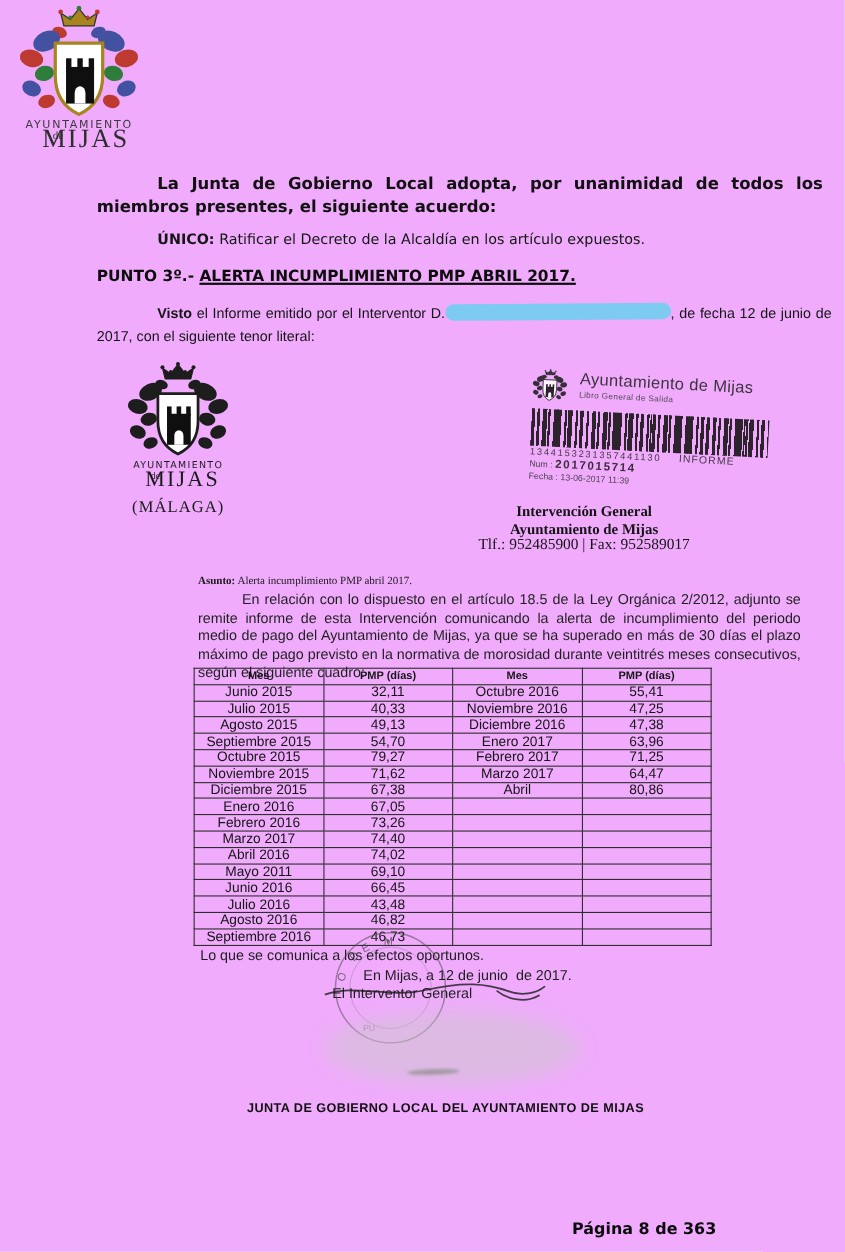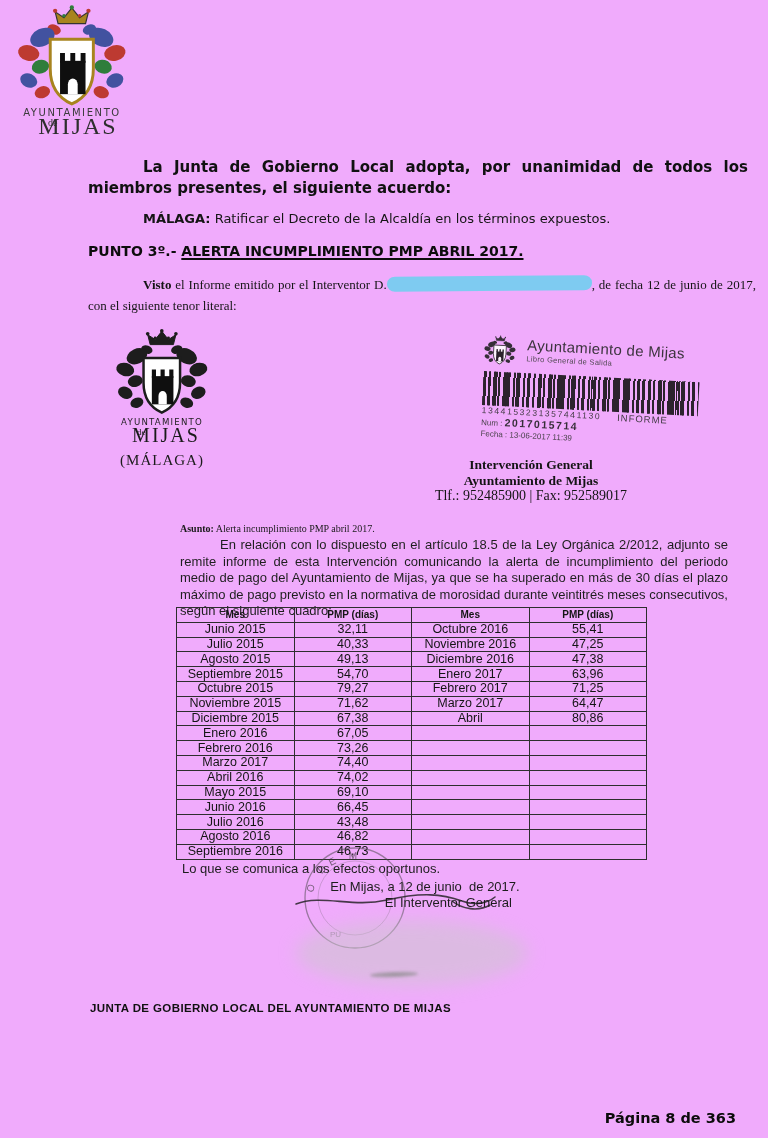--- a/index.html
+++ b/index.html
@@ -21,21 +21,21 @@
   .malaga-caption{margin-top:2px;font-family:"Liberation Serif",serif;font-size:15px;color:#1c1c1c;letter-spacing:1px;}
 
   
   .p-intro{position:absolute;left:88px;top:142px;width:660px;font-family:"DejaVu Sans",sans-serif;
            font-size:15px;font-weight:bold;line-height:21px;text-align:justify;text-indent:55px;color:#111;}
   .p-unico{position:absolute;left:88px;top:198px;width:660px;font-family:"DejaVu Sans",sans-serif;
            font-size:13px;text-indent:55px;color:#151515;}
   .p-punto{position:absolute;left:88px;top:229px;font-family:"DejaVu Sans",sans-serif;
            font-size:14px;font-weight:bold;color:#0d0d0d;}
   .p-punto .u{text-decoration:underline;text-decoration-thickness:2px;text-underline-offset:2px;}
-  .p-visto{position:absolute;left:88px;top:261px;width:668px;font-family:Liberation Serif, serif;
+  .p-visto{position:absolute;left:88px;top:261px;width:668px;font-family:Liberation Sans, sans-serif;
            font-size:13px;line-height:21px;text-align:justify;text-indent:55px;color:#151515;}
   .redaction{display:inline-block;width:205px;height:15px;background:#7ecbf1;border-radius:8px/7px;
              vertical-align:-2px;transform:rotate(-.4deg);}
 
   
   .reg-stamp{position:absolute;left:484px;top:329px;width:236px;transform:rotate(3deg);
              transform-origin:left top;color:#242424;opacity:.88;}
   .reg-head{display:flex;align-items:flex-start;gap:10px;}
   .reg-title{font-size:15px;line-height:16px;margin-top:6px;letter-spacing:.3px;}
   .reg-sub{font-size:7.5px;letter-spacing:.3px;margin-top:1px;color:#3a3a3a;}
@@ -64,34 +64,34 @@
   
   .pmp-table{position:absolute;left:176px;top:607px;width:471px;border-collapse:collapse;
              font-size:12.5px;color:#151515;}
   .pmp-table th,.pmp-table td{border:1px solid #2e2e2e;text-align:center;padding:0 2px;
              height:13.8px;line-height:13px;font-weight:normal;}
   .pmp-table th{font-weight:bold;font-size:10px;}
   .pmp-table col{width:25%;}
 
   .closing{position:absolute;left:182px;top:861px;font-size:13px;color:#1d1d1d;}
   .dateline{position:absolute;left:300px;top:879px;width:250px;text-align:center;font-size:13px;color:#1d1d1d;}
-  .signer{position:absolute;left:302px;top:895px;width:210px;text-align:right;font-size:13px;color:#1d1d1d;}
+  .signer{position:absolute;left:302px;top:895px;width:210px;text-align:left;font-size:13px;color:#1d1d1d;}
 
   
   .stamp-circle{position:absolute;left:302px;top:845px;}
   .sig-scribble{position:absolute;left:292px;top:888px;}
   .sig-blur{position:absolute;left:296px;top:920px;width:232px;height:66px;background:#c9c9c9;
             border-radius:50%;filter:blur(9px);opacity:.5;}
   .smudge{position:absolute;left:370px;top:972px;width:48px;height:5px;background:#8a8a8a;
           border-radius:50%;filter:blur(1.5px);opacity:.7;transform:rotate(-2deg);}
 
   
-  .footer-title{position:absolute;left:90px;top:1002px;width:630px;text-align:left;
+  .footer-title{position:absolute;left:90px;top:1002px;width:630px;text-align:center;
                 font-size:11.5px;font-weight:bold;letter-spacing:.4px;color:#111;}
-  .page-num{position:absolute;left:520px;top:1110px;width:216px;text-align:right;
+  .page-num{position:absolute;left:520px;top:1110px;width:216px;
             font-family:"DejaVu Sans",sans-serif;font-size:14.5px;font-weight:bold;color:#0c0c0c;}
 </style>
 </head>
 <body>
 
 <svg width="0" height="0" style="position:absolute" aria-hidden="true">
   <defs>
     <g id="crest">
       <path d="M46,20 L74,20 L77,8 L68,14 L60,4 L52,14 L43,8 Z" fill="var(--gold)" stroke="var(--ink)" stroke-width="1.2"></path>
       <circle cx="43" cy="7" r="2.2" fill="var(--red)"></circle>
@@ -129,21 +129,21 @@
     <svg class="logo-color" width="122" height="132" viewBox="0 0 122 132">
       <use href="#crest" transform="translate(1,0) scale(0.98)"></use>
       <text class="t-ayto" x="60" y="112" text-anchor="middle">AYUNTAMIENTO</text>
       <text class="t-de" x="36" y="122">de</text>
       <text class="t-mijas" x="66" y="130" text-anchor="middle">MIJAS</text>
     </svg>
   </div>
 
   <p class="p-intro">La Junta de Gobierno Local adopta, por unanimidad de todos los miembros presentes, el siguiente acuerdo:</p>
 
-  <p class="p-unico"><b>MÁLAGA:</b><span> Ratificar el Decreto de la Alcaldía en los términos expuestos.</span></p>
+  <p class="p-unico"><b>ÚNICO:</b><span> Ratificar el Decreto de la Alcaldía en los artículo expuestos.</span></p>
 
   <p class="p-punto"><span>PUNTO 3º.- </span><span class="u">ALERTA INCUMPLIMIENTO PMP ABRIL 2017.</span></p>
 
   <p class="p-visto"><b>Visto</b><span> el Informe emitido por el Interventor D.</span><span class="redaction" style="background: rgb(126, 203, 241);"></span><span>, de fecha 12 de junio de 2017, con el siguiente tenor literal:</span></p>
 
   <div class="logo-mono-wrap">
     <svg class="logo-mono" width="108" height="118" viewBox="0 0 108 118">
       <use href="#crest" transform="translate(4,0) scale(0.83)"></use>
       <text class="t-ayto" x="54" y="97" text-anchor="middle">AYUNTAMIENTO</text>
       <text class="t-de" x="29" y="107">de</text>
@@ -258,21 +258,21 @@
           <td></td>
           <td></td>
         </tr>
         <tr>
           <td>Abril 2016</td>
           <td>74,02</td>
           <td></td>
           <td></td>
         </tr>
         <tr>
-          <td>Mayo 2015</td>
+          <td>Mayo 2011</td>
           <td>69,10</td>
           <td></td>
           <td></td>
         </tr>
         <tr>
           <td>Junio 2016</td>
           <td>66,45</td>
           <td></td>
           <td></td>
         </tr>

